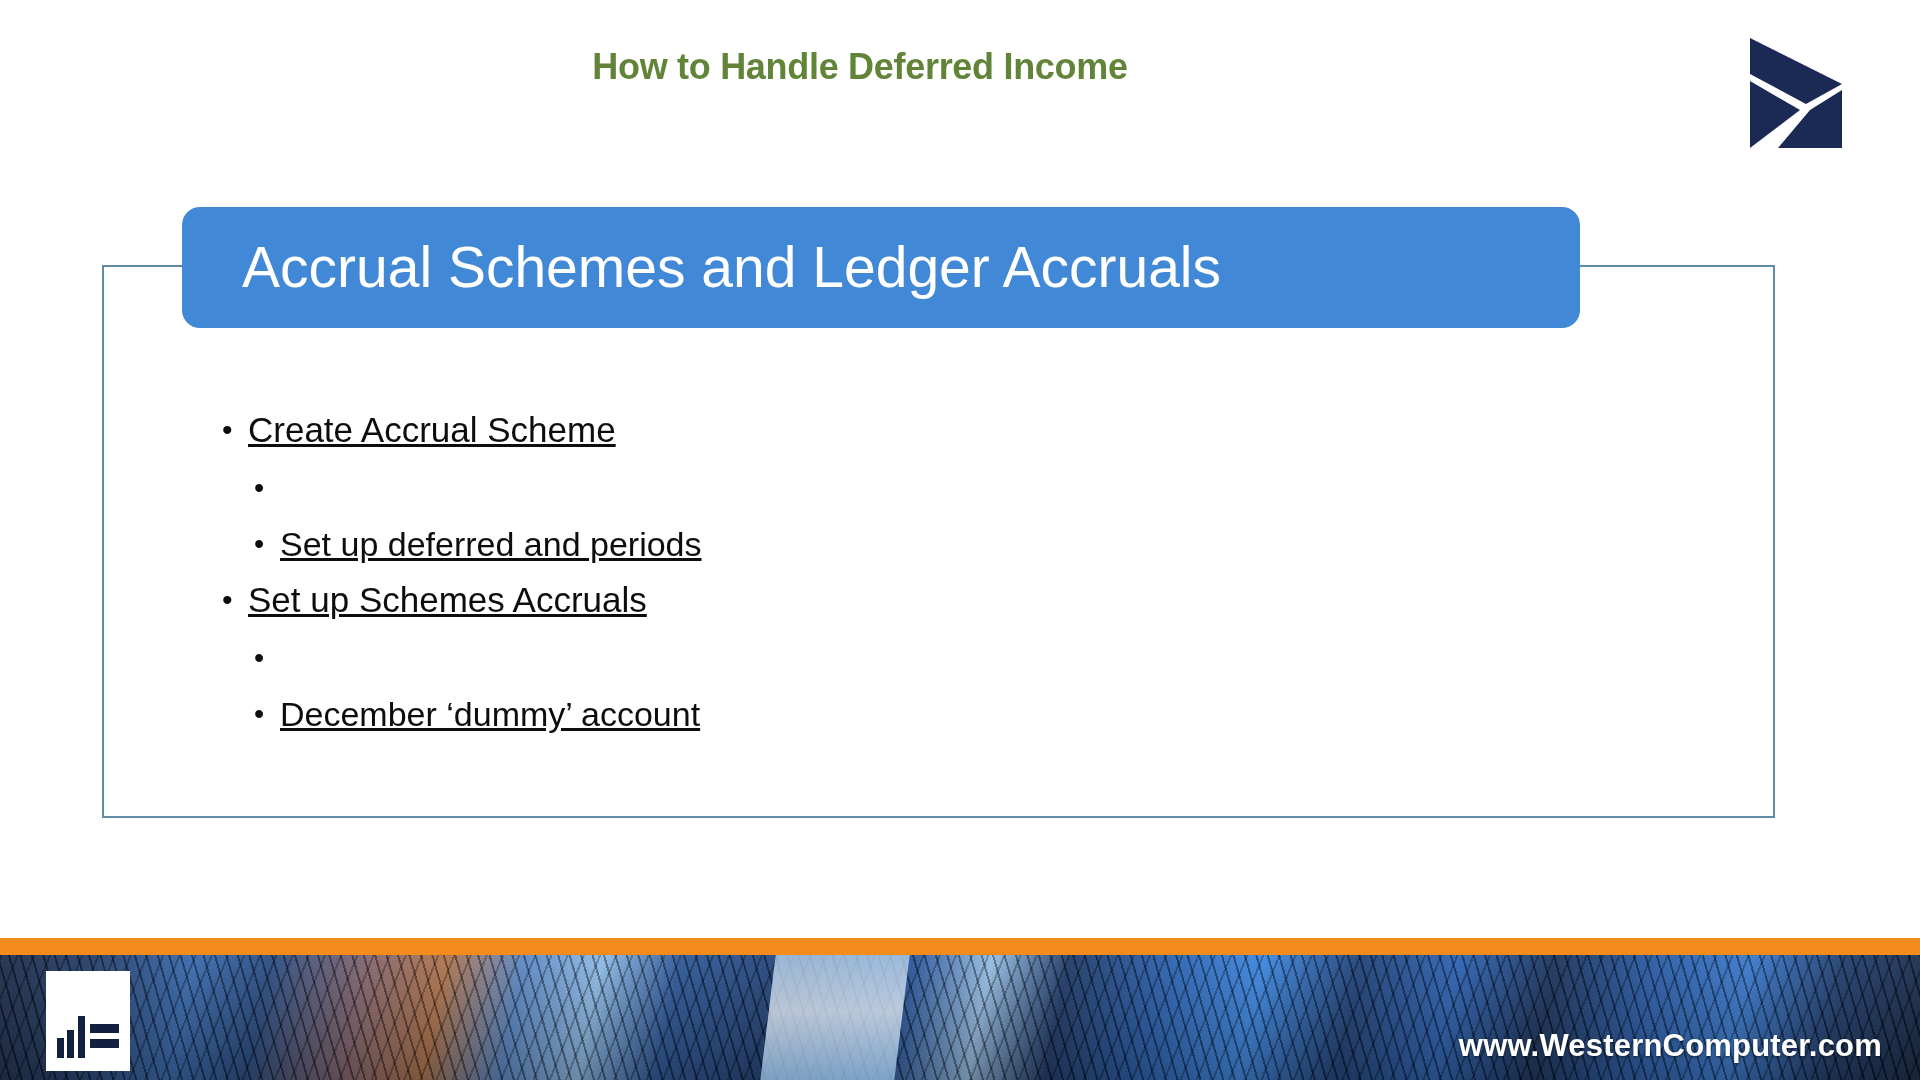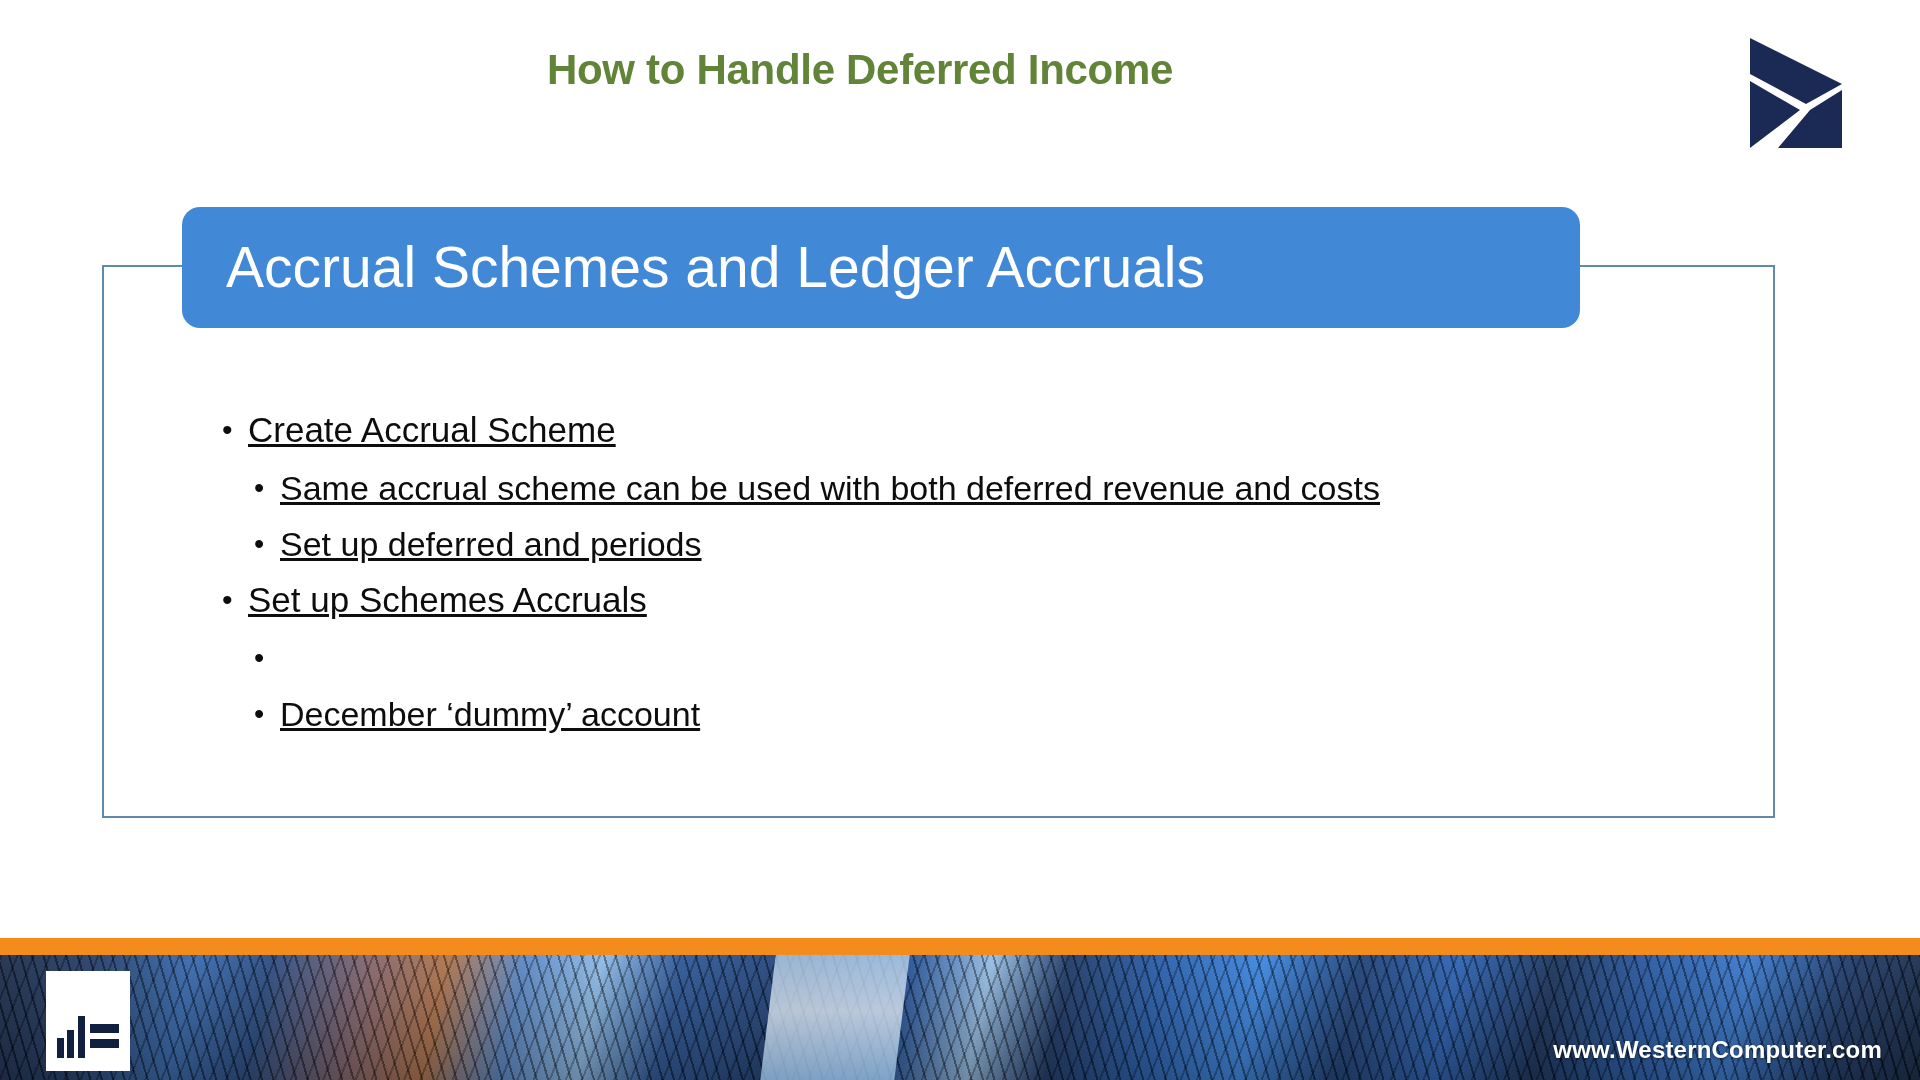--- a/index.html
+++ b/index.html
@@ -21,21 +21,21 @@
     overflow: hidden;
   }
 
   
   .slide-title {
     position: absolute;
     left: 0;
     top: 46px;
     width: 1720px;
     text-align: center;
-    font-size: 42px;
+    font-size: 36px;
     font-weight: bold;
     color: #618438;
     letter-spacing: -0.3px;
     line-height: 1.15;
     white-space: nowrap;
   }
 
   
   .brand-logo {
     position: absolute;
@@ -64,21 +64,21 @@
     top: 207px;
     width: 1398px;
     height: 121px;
     background: #4189D6;
     border-radius: 18px;
     display: flex;
     align-items: center;
     z-index: 4;
   }
   .banner-text {
-    padding-left: 44px;
+    padding-left: 60px;
     color: #ffffff;
     font-size: 57px;
     font-weight: 400;
     line-height: 1;
     white-space: nowrap;
   }
 
   
   .bullets {
     position: absolute;
@@ -189,21 +189,21 @@
     justify-content: center;
     padding-bottom: 13px;
   }
   .wc-logo svg { display: block; width: 62px; height: 44px; }
 
   .footer-url {
     position: absolute;
     right: 38px;
     bottom: 16px;
     color: #ffffff;
-    font-size: 24px;
+    font-size: 31px;
     font-weight: bold;
     letter-spacing: 0.2px;
     white-space: nowrap;
     z-index: 5;
     text-shadow: 0 1px 3px rgba(0,0,0,0.55);
   }
 </style>
 </head>
 <body>
 
@@ -229,21 +229,20 @@
 
     <div class="bullet-row level-1">
       <span class="bullet-mark">•</span>
       <span class="bullet-text">Create Accrual Scheme</span>
     </div>
 
     <div class="gap-2"></div>
 
     <div class="bullet-row level-2">
       <span class="bullet-mark">•</span>
-      <span class="bullet-text">Same accrual scheme can be used with both deferred revenue and costs</span>
     </div>
 
     <div class="bullet-row level-2">
       <span class="bullet-mark">•</span>
       <span class="bullet-text">Set up deferred and periods</span>
     </div>
 
     <div class="bullet-row level-1">
       <span class="bullet-mark">•</span>
       <span class="bullet-text">Set up Schemes Accruals</span>

